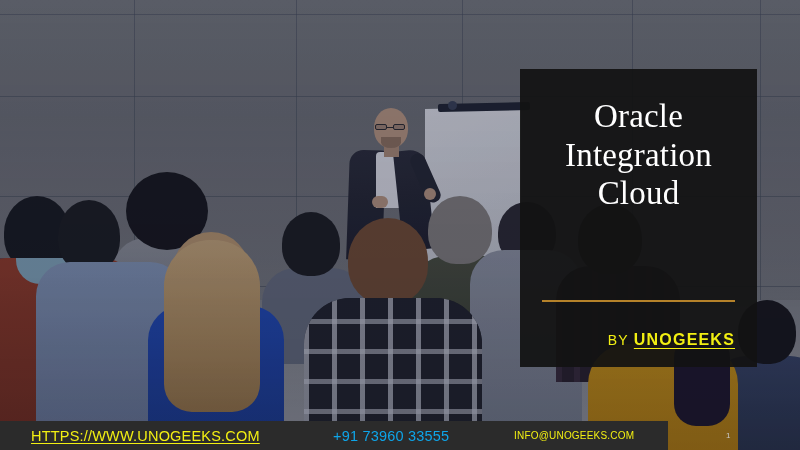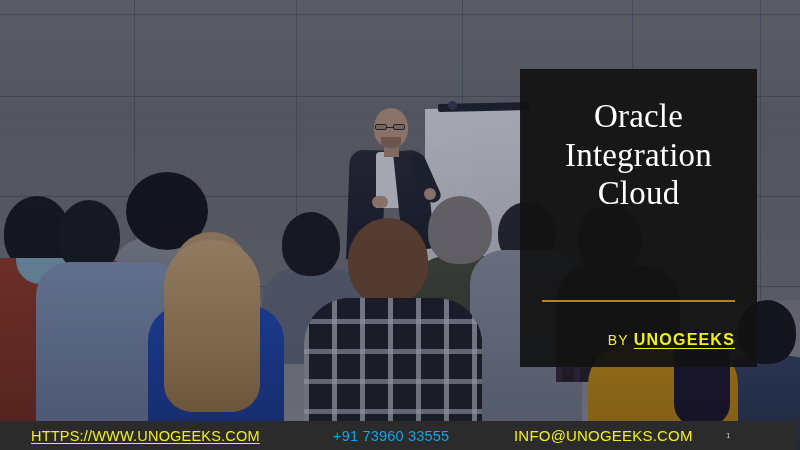--- a/index.html
+++ b/index.html
@@ -250,36 +250,36 @@
   }
   .byline .by-word { font-size:14px; font-weight:normal; }
   .byline .brand {
     font-size:16px; font-weight:bold;
     text-decoration:underline; text-underline-offset:3px;
     margin-left:5px;
   }
 
   
   .bottom-bar {
-    position:absolute; left:0; bottom:0; width:797px; height:29px;
+    position:absolute; left:0; bottom:0; width:668px; height:29px;
     background:#2b2b2b;
     display:flex; align-items:center;margin-top:32px;
   }
   .bb-url {
     position:absolute; left:31px;
     color:#f2ef12; font-size:14.5px; letter-spacing:.2px;
     text-decoration:underline; text-underline-offset:2px;
   }
   .bb-phone {
     position:absolute; left:333px;
     color:#0ea5e9; font-size:14.5px; letter-spacing:.2px;
   }
   .bb-email {
     position:absolute; left:514px;
-    color:#f2ef12; font-size:15px; letter-spacing:.2px;
+    color:#f2ef12; font-size:10px; letter-spacing:.2px;
   }
   .bb-page {
     position:absolute; left:726px;
     color:#c9c9c9; font-size:8px;
   }
 </style>
 </head>
 <body>
 
 <div class="slide">

